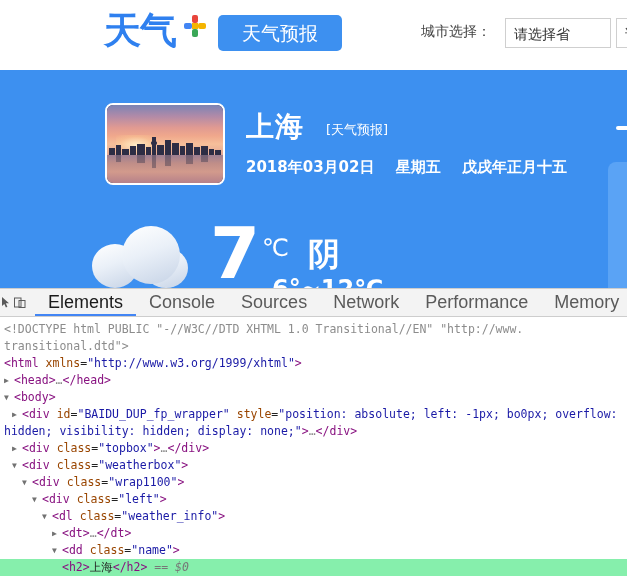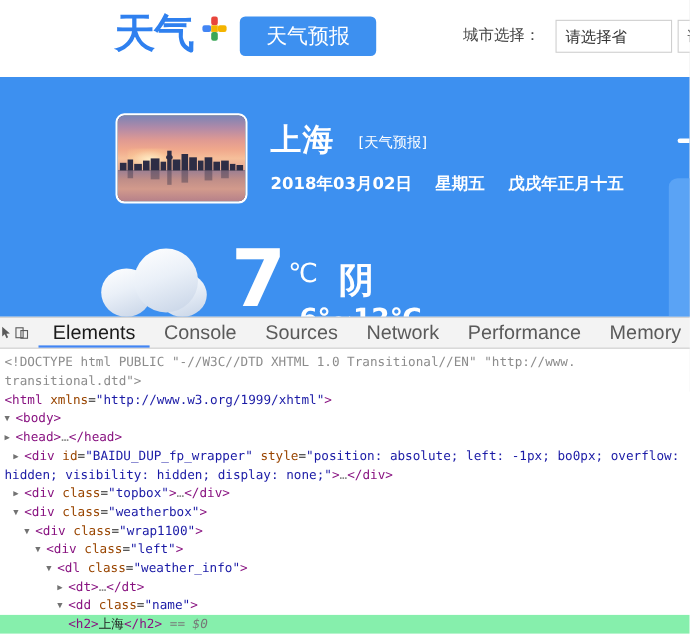--- a/index.html
+++ b/index.html
@@ -485,23 +485,23 @@
     </div>
   </div>
 
   <div class="dom-tree">
 
     <div class="dom-line"><span class="doctype">&lt;!DOCTYPE html PUBLIC "-//W3C//DTD XHTML 1.0 Transitional//EN" "http://www.</span></div>
     <div class="dom-line"><span class="doctype">transitional.dtd"&gt;</span></div>
 
     <div class="dom-line"><span class="punct">&lt;</span><span class="tagname">html</span><span class="plain"> </span><span class="attrname">xmlns</span><span class="plain">=</span><span class="attrval">"http://www.w3.org/1999/xhtml"</span><span class="punct">&gt;</span></div>
 
+    <div class="dom-line"><span class="arrow">▶</span><span class="punct">&lt;</span><span class="tagname">head</span><span class="punct">&gt;</span><span class="ellip">…</span><span class="punct">&lt;/</span><span class="tagname">head</span><span class="punct">&gt;</span></div>
+
     <div class="dom-line"><span class="arrow">▼</span><span class="punct">&lt;</span><span class="tagname">body</span><span class="punct">&gt;</span></div>
-
-    <div class="dom-line"><span class="arrow">▶</span><span class="punct">&lt;</span><span class="tagname">head</span><span class="punct">&gt;</span><span class="ellip">…</span><span class="punct">&lt;/</span><span class="tagname">head</span><span class="punct">&gt;</span></div>
 
     <div class="dom-line wrapline"><span class="arrow" style="margin-left:8px;">▶</span><span class="punct">&lt;</span><span class="tagname">div</span><span class="plain"> </span><span class="attrname">id</span><span class="plain">=</span><span class="attrval">"BAIDU_DUP_fp_wrapper"</span><span class="plain"> </span><span class="attrname">style</span><span class="plain">=</span><span class="attrval">"position: absolute; left: -1px; bo</span><span class="attrval">0px; overflow: hidden; visibility: hidden; display: none;"</span><span class="punct">&gt;</span><span class="ellip">…</span><span class="punct">&lt;/</span><span class="tagname">div</span><span class="punct">&gt;</span></div>
 
     <div class="dom-line"><span class="arrow" style="margin-left:8px;">▶</span><span class="punct">&lt;</span><span class="tagname">div</span><span class="plain"> </span><span class="attrname">class</span><span class="plain">=</span><span class="attrval">"topbox"</span><span class="punct">&gt;</span><span class="ellip">…</span><span class="punct">&lt;/</span><span class="tagname">div</span><span class="punct">&gt;</span></div>
 
     <div class="dom-line"><span class="arrow" style="margin-left:8px;">▼</span><span class="punct">&lt;</span><span class="tagname">div</span><span class="plain"> </span><span class="attrname">class</span><span class="plain">=</span><span class="attrval">"weatherbox"</span><span class="punct">&gt;</span></div>
 
     <div class="dom-line"><span class="arrow" style="margin-left:18px;">▼</span><span class="punct">&lt;</span><span class="tagname">div</span><span class="plain"> </span><span class="attrname">class</span><span class="plain">=</span><span class="attrval">"wrap1100"</span><span class="punct">&gt;</span></div>
 
     <div class="dom-line"><span class="arrow" style="margin-left:28px;">▼</span><span class="punct">&lt;</span><span class="tagname">div</span><span class="plain"> </span><span class="attrname">class</span><span class="plain">=</span><span class="attrval">"left"</span><span class="punct">&gt;</span></div>

